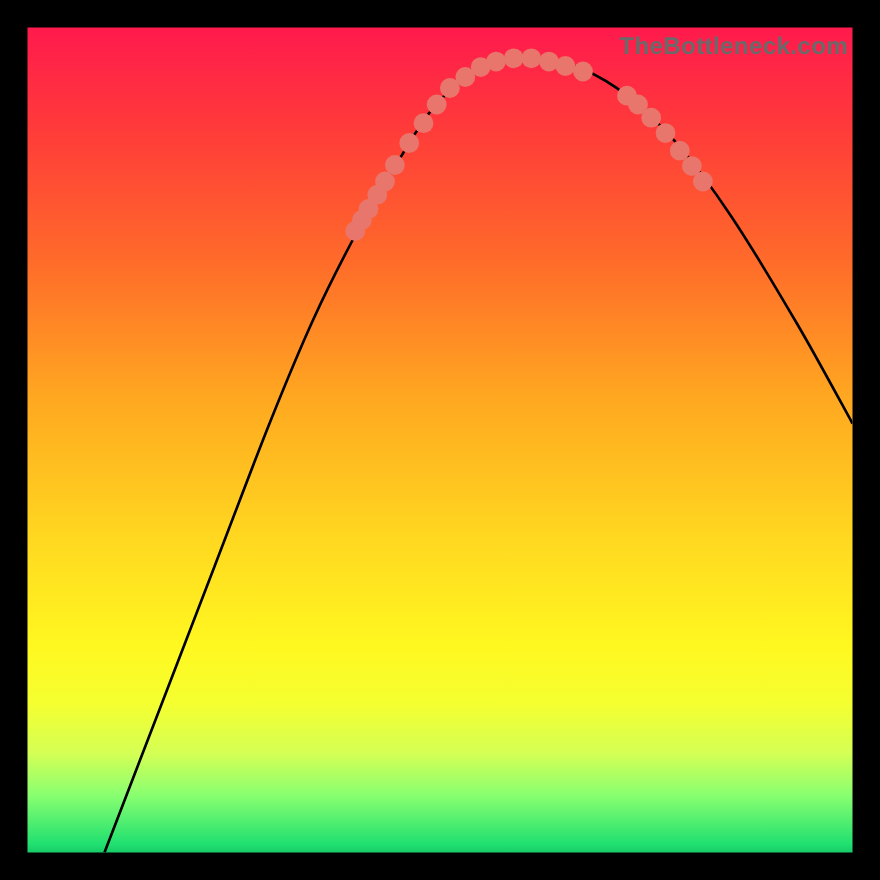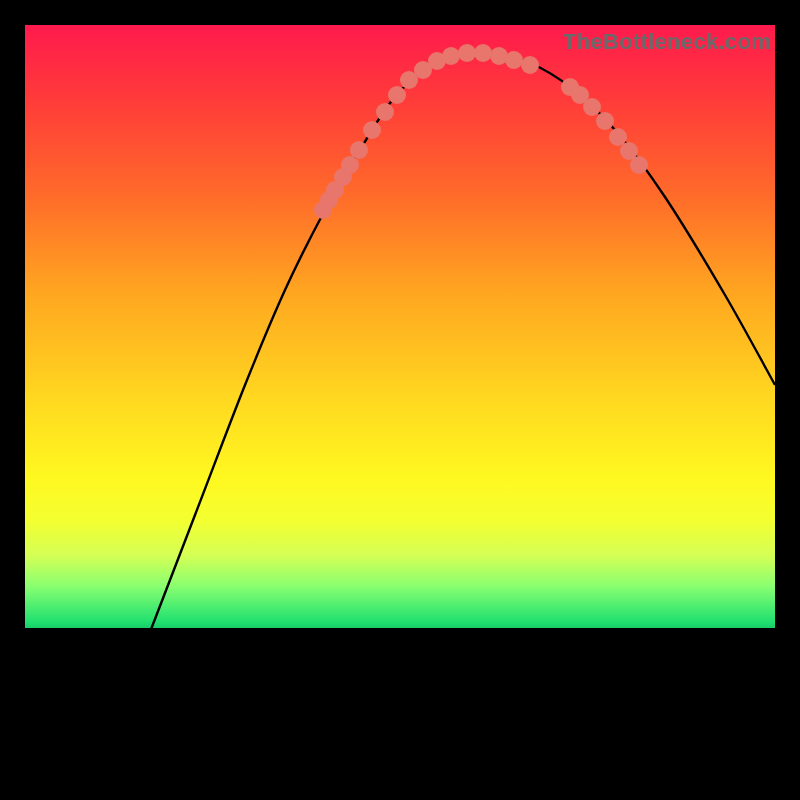--- a/index.html
+++ b/index.html
@@ -10,21 +10,21 @@
     background: #000000;
     overflow: hidden;
     font-family: Arial, Helvetica, sans-serif;
   }
 
   .frame {
     position: absolute;
     left: 25px;
     top: 25px;
     width: 750px;   
-    height: 603px;
+    height: 750px;
     background: linear-gradient(
       to bottom,
       #ff1a4d 0%,
       #ff3a3a 12%,
       #ff6a2a 28%,
       #ffa820 45%,
       #ffd820 62%,
       #fff820 75%,
       #f4ff30 82%,
       #d4ff55 88%,

